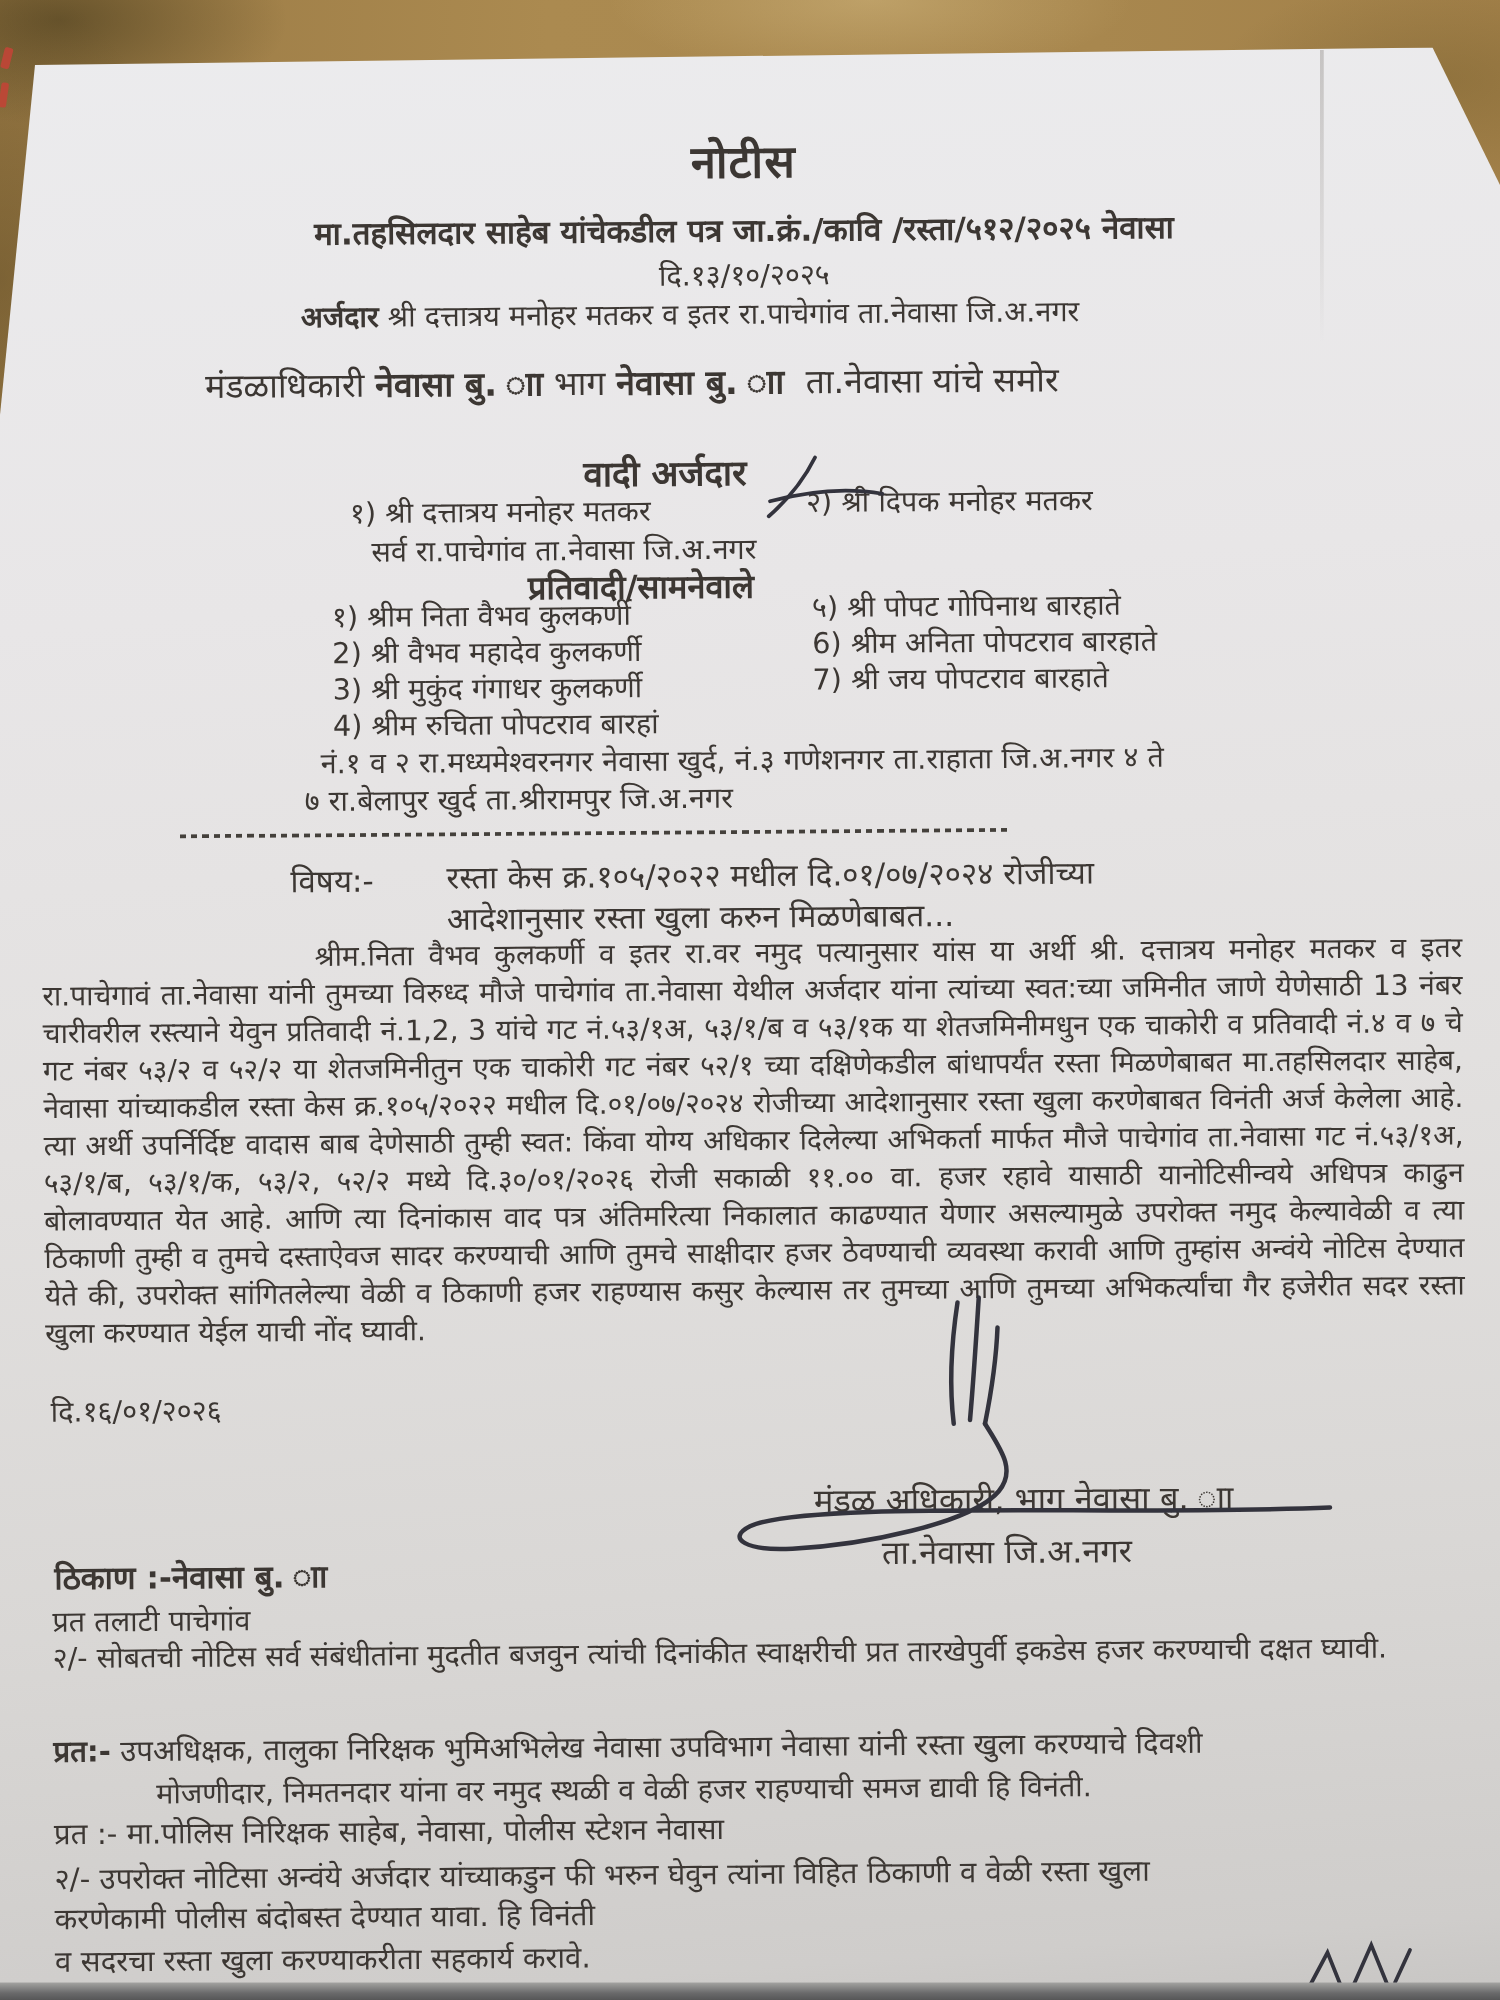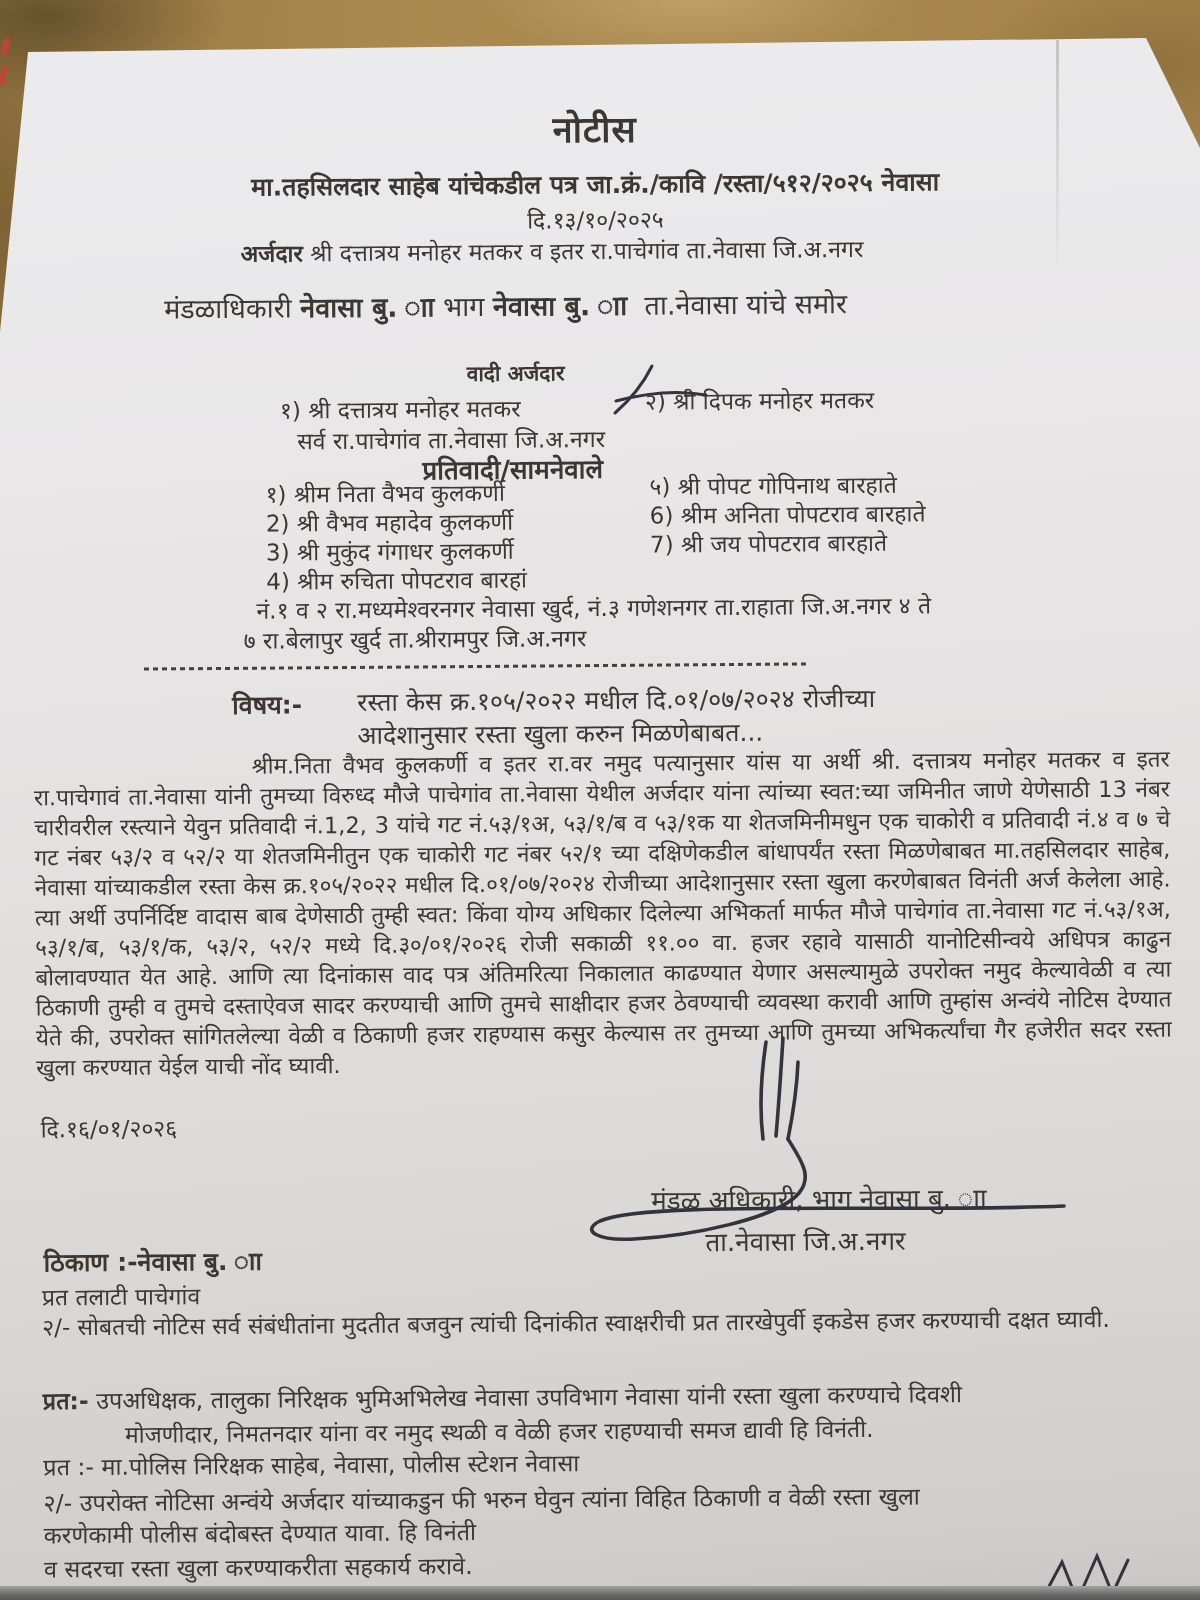--- a/index.html
+++ b/index.html
@@ -35,34 +35,34 @@
     color:#3c3733;
   }
   .abs{position:absolute;}
   .ctr{left:0;right:0;text-align:center;}
   b,.b{font-weight:700;}
   .title{top:104px;font-size:36px;font-weight:700;letter-spacing:1px;}
   .ref{top:166px;font-size:25px;font-weight:700;}
   .date{top:203px;font-size:23px;}
   .applicant{top:234px;left:245px;font-size:23px;}
   .authority{top:286px;left:168px;font-size:27px;}
-  .pl-head{top:358px;left:470px;font-size:21px;font-weight:700;}
+  .pl-head{top:358px;left:470px;font-size:28px;font-weight:700;}
   .pl-item1{top:391px;left:283px;font-size:23px;}
   .pl-item2{top:385px;left:648px;font-size:23px;}
   .pl-addr{top:422px;left:300px;font-size:23px;}
   .resp-head{top:450px;left:425px;font-size:26px;font-weight:700;}
   .resp-left{top:478px;left:268px;font-size:23px;line-height:29px;}
   .resp-right{top:473px;left:652px;font-size:23px;line-height:29px;}
   .resp-addr1{top:591px;left:258px;font-size:23px;}
   .resp-addr2{top:621px;left:245px;font-size:23px;}
   .dashline{
     top:664px;left:145px;width:662px;height:3px;
     background:repeating-linear-gradient(90deg,#44403b 0 5px,transparent 5px 9px);
   }
-  .subj-label{top:684px;left:233px;font-size:25px;font-weight:700;}
+  .subj-label{top:684px;left:233px;font-size:25px;font-weight:400;}
   .subj-lines{top:684px;left:358px;font-size:25px;line-height:33px;}
   .body-par{
     top:748px;left:34px;width:1136px;font-size:22.5px;line-height:30px;
     text-align:justify;text-indent:218px;
   }
   .issue-date{top:1108px;left:38px;font-size:23px;}
   .sig-line1{top:1182px;left:648px;font-size:26px;}
   .sig-line2{top:1224px;left:702px;font-size:26px;}
   .place{top:1240px;left:40px;font-size:25px;font-weight:700;}
   .copy-talathi{top:1276px;left:38px;font-size:23px;}

